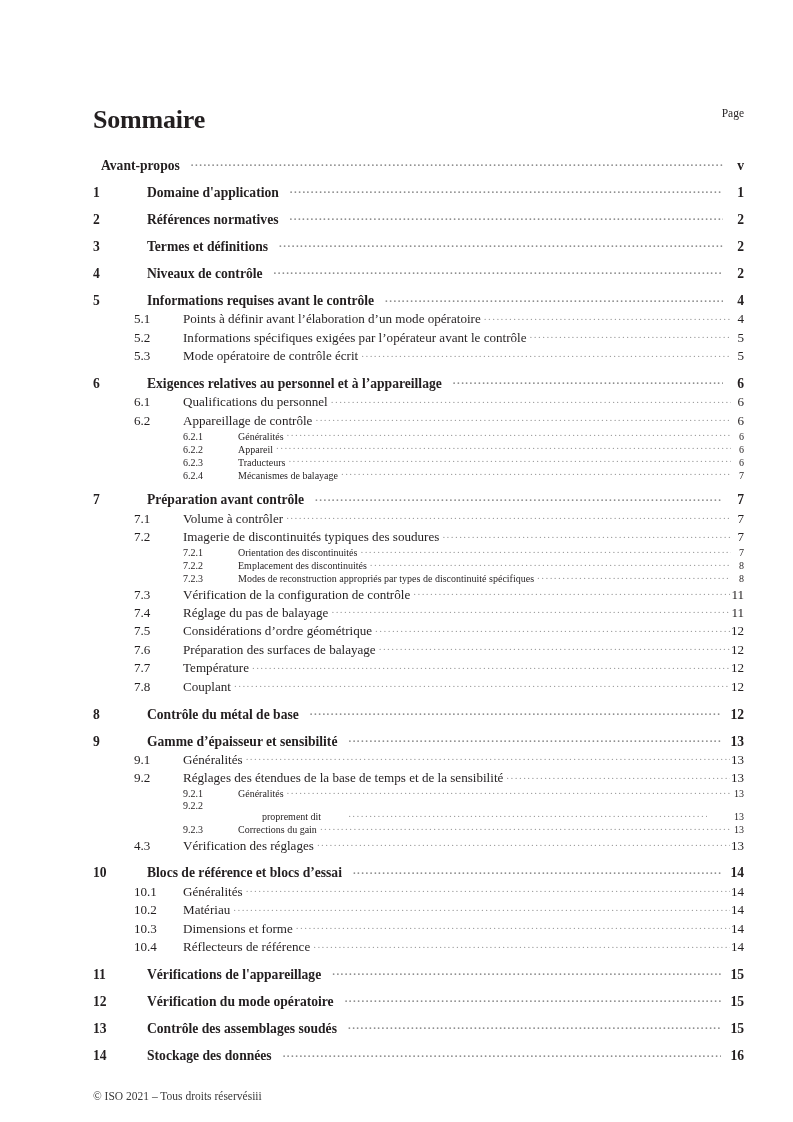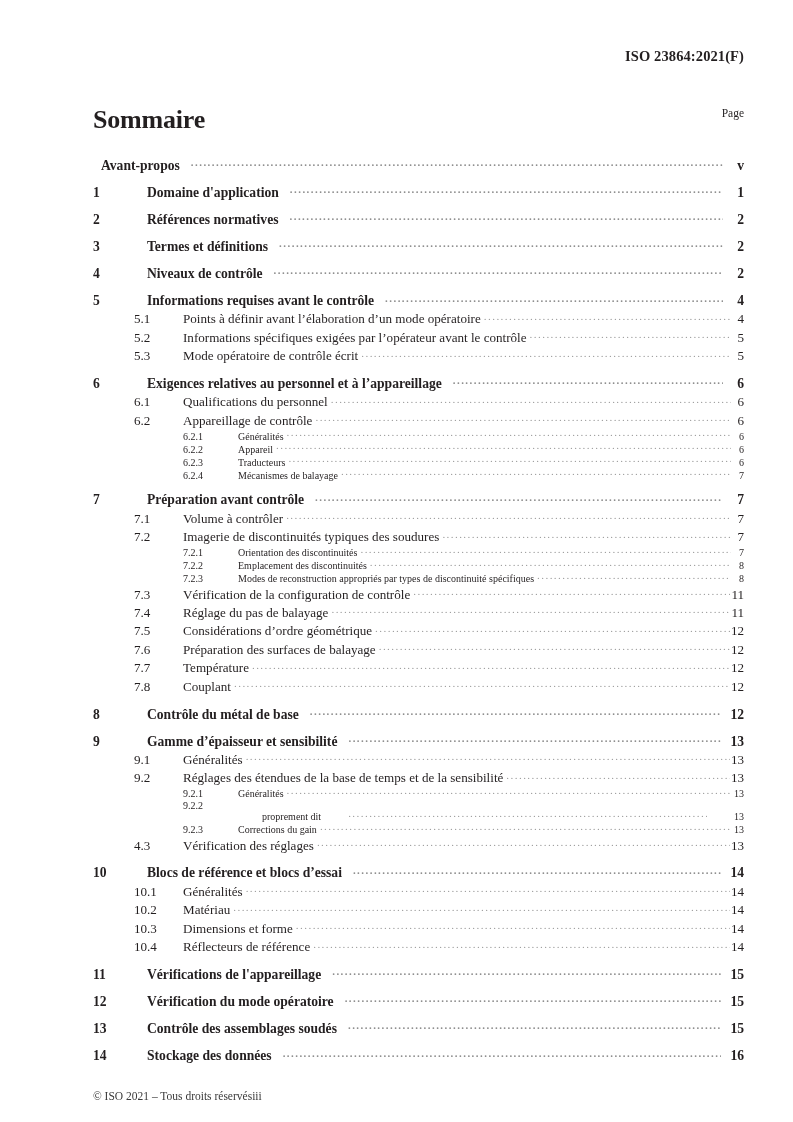--- a/index.html
+++ b/index.html
@@ -153,21 +153,20 @@
     font-size: 11.5px;
     color: #3a3a3a;
   }
   .doc-footer .folio { font-size: 11.5px; }
 </style>
 </head>
 <body>
 
 <div class="page">
 
-  <div class="doc-header">ISO 23864:2021(F)</div>
 
   <div class="title-row">
     <div class="toc-title">Sommaire</div>
     <div class="page-label">Page</div>
   </div>
 
   <div class="toc" id="toc-list">
       <div class="toc-entry lvl1 first nonum">
         <span class="num" style="width: 0px;"></span>
         <span class="label">Avant-propos</span>

